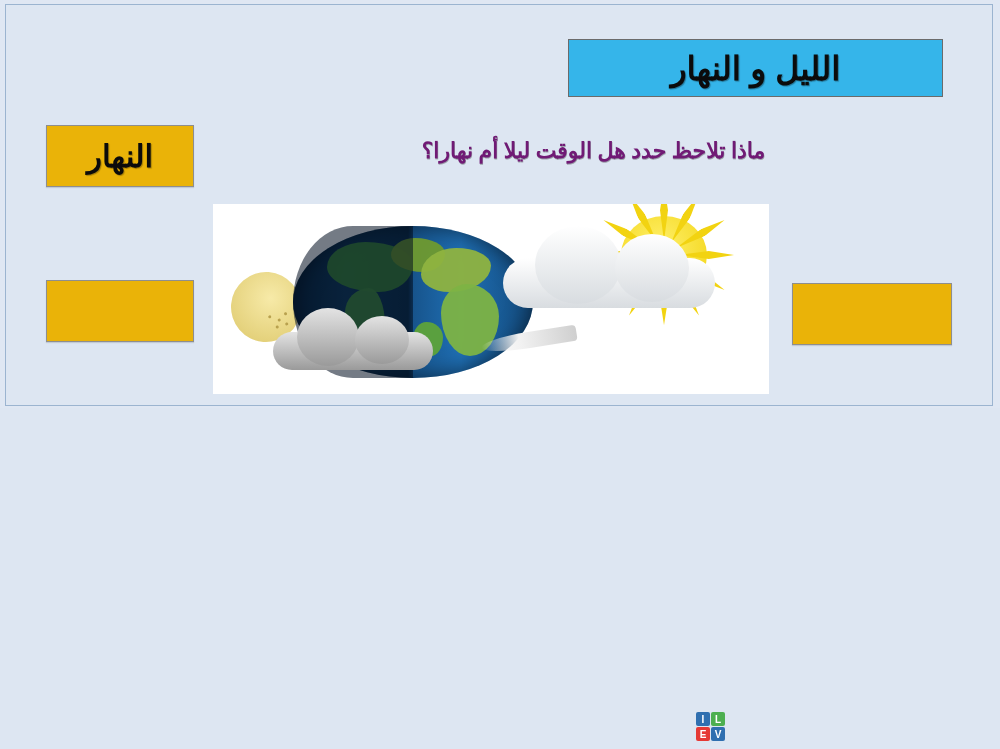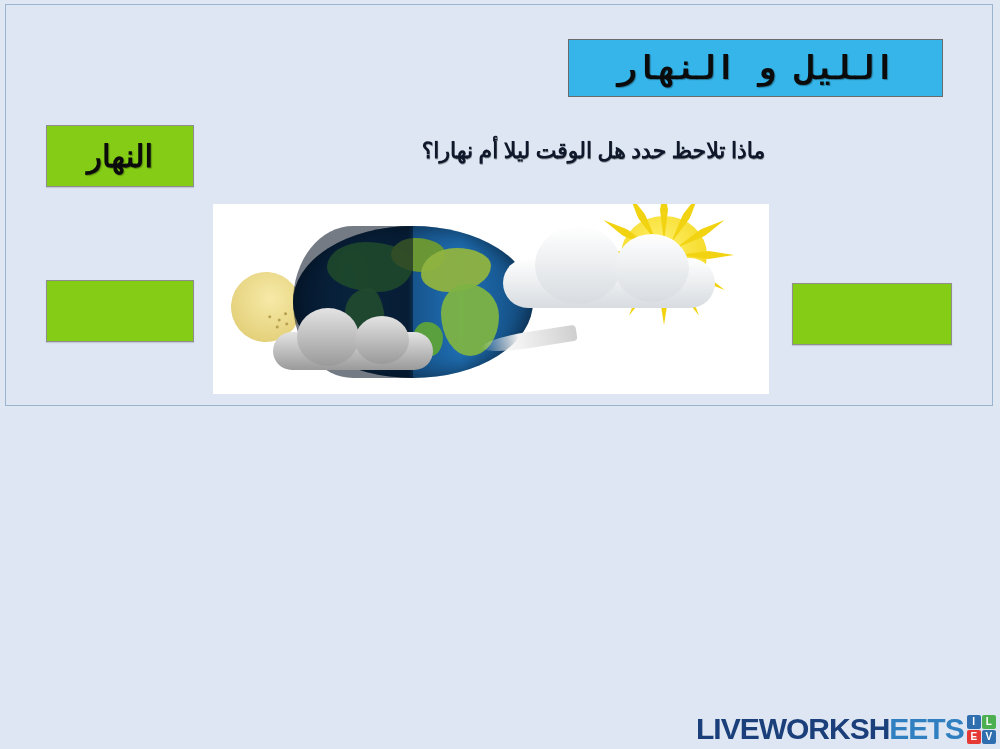--- a/index.html
+++ b/index.html
@@ -31,46 +31,46 @@
   
   #title-banner {
     position: absolute;
     left: 562px; top: 34px;
     width: 375px; height: 58px;
     background: #35b5ea;
     border: 1px solid #6b6b6b;
     display: flex; align-items: center; justify-content: center;
   }
   #title-banner .label {
-    font-family: Liberation Mono, monospace;
+    font-family: Liberation Sans, sans-serif;
     font-weight: bold;
     font-size: 33px;
     color: #0b0b0b;
     letter-spacing: 1px;
     text-shadow: 1px 1px 1px rgba(0,0,0,.35);
     white-space: nowrap;
     text-align: right;
   }
 
   
   .question {
     position: absolute;
     font-family: "Liberation Serif", "DejaVu Serif", serif;
     font-weight: bold;
-    color: #0f172a;
+    color: #701a75;
     text-align: center;
     line-height: 1.45;
     text-shadow: 0.5px 0.5px 0.5px rgba(0,0,0,.3);
   }
   #q1 { left: 375px; top: 130px; width: 425px; font-size: 22px; }
 
   
   .chip {
     position: absolute;
-    background: #84cc16;
+    background: #eab308;
     border: 1px solid #8e8e8e;
     display: flex;
     align-items: center;
     justify-content: center;
     box-shadow: 0 1px 1px rgba(0,0,0,.12);
   }
   .chip .label {
     font-family: "Liberation Serif", "DejaVu Serif", serif;
     font-weight: bold;
     color: #0b0b0b;
@@ -287,16 +287,15 @@
     
   </div>
 
   <div id="watermark">
     <div id="wm-logo">
       <span id="wm-l">L</span>
       <span id="wm-i">I</span>
       <span id="wm-v">V</span>
       <span id="wm-e">E</span>
     </div>
-    <div id="wm-text"><span>LIVEWORKSH</span><span class="accent">EETS</span></div>
   </div>
 
 </div>
 
 </body></html>

